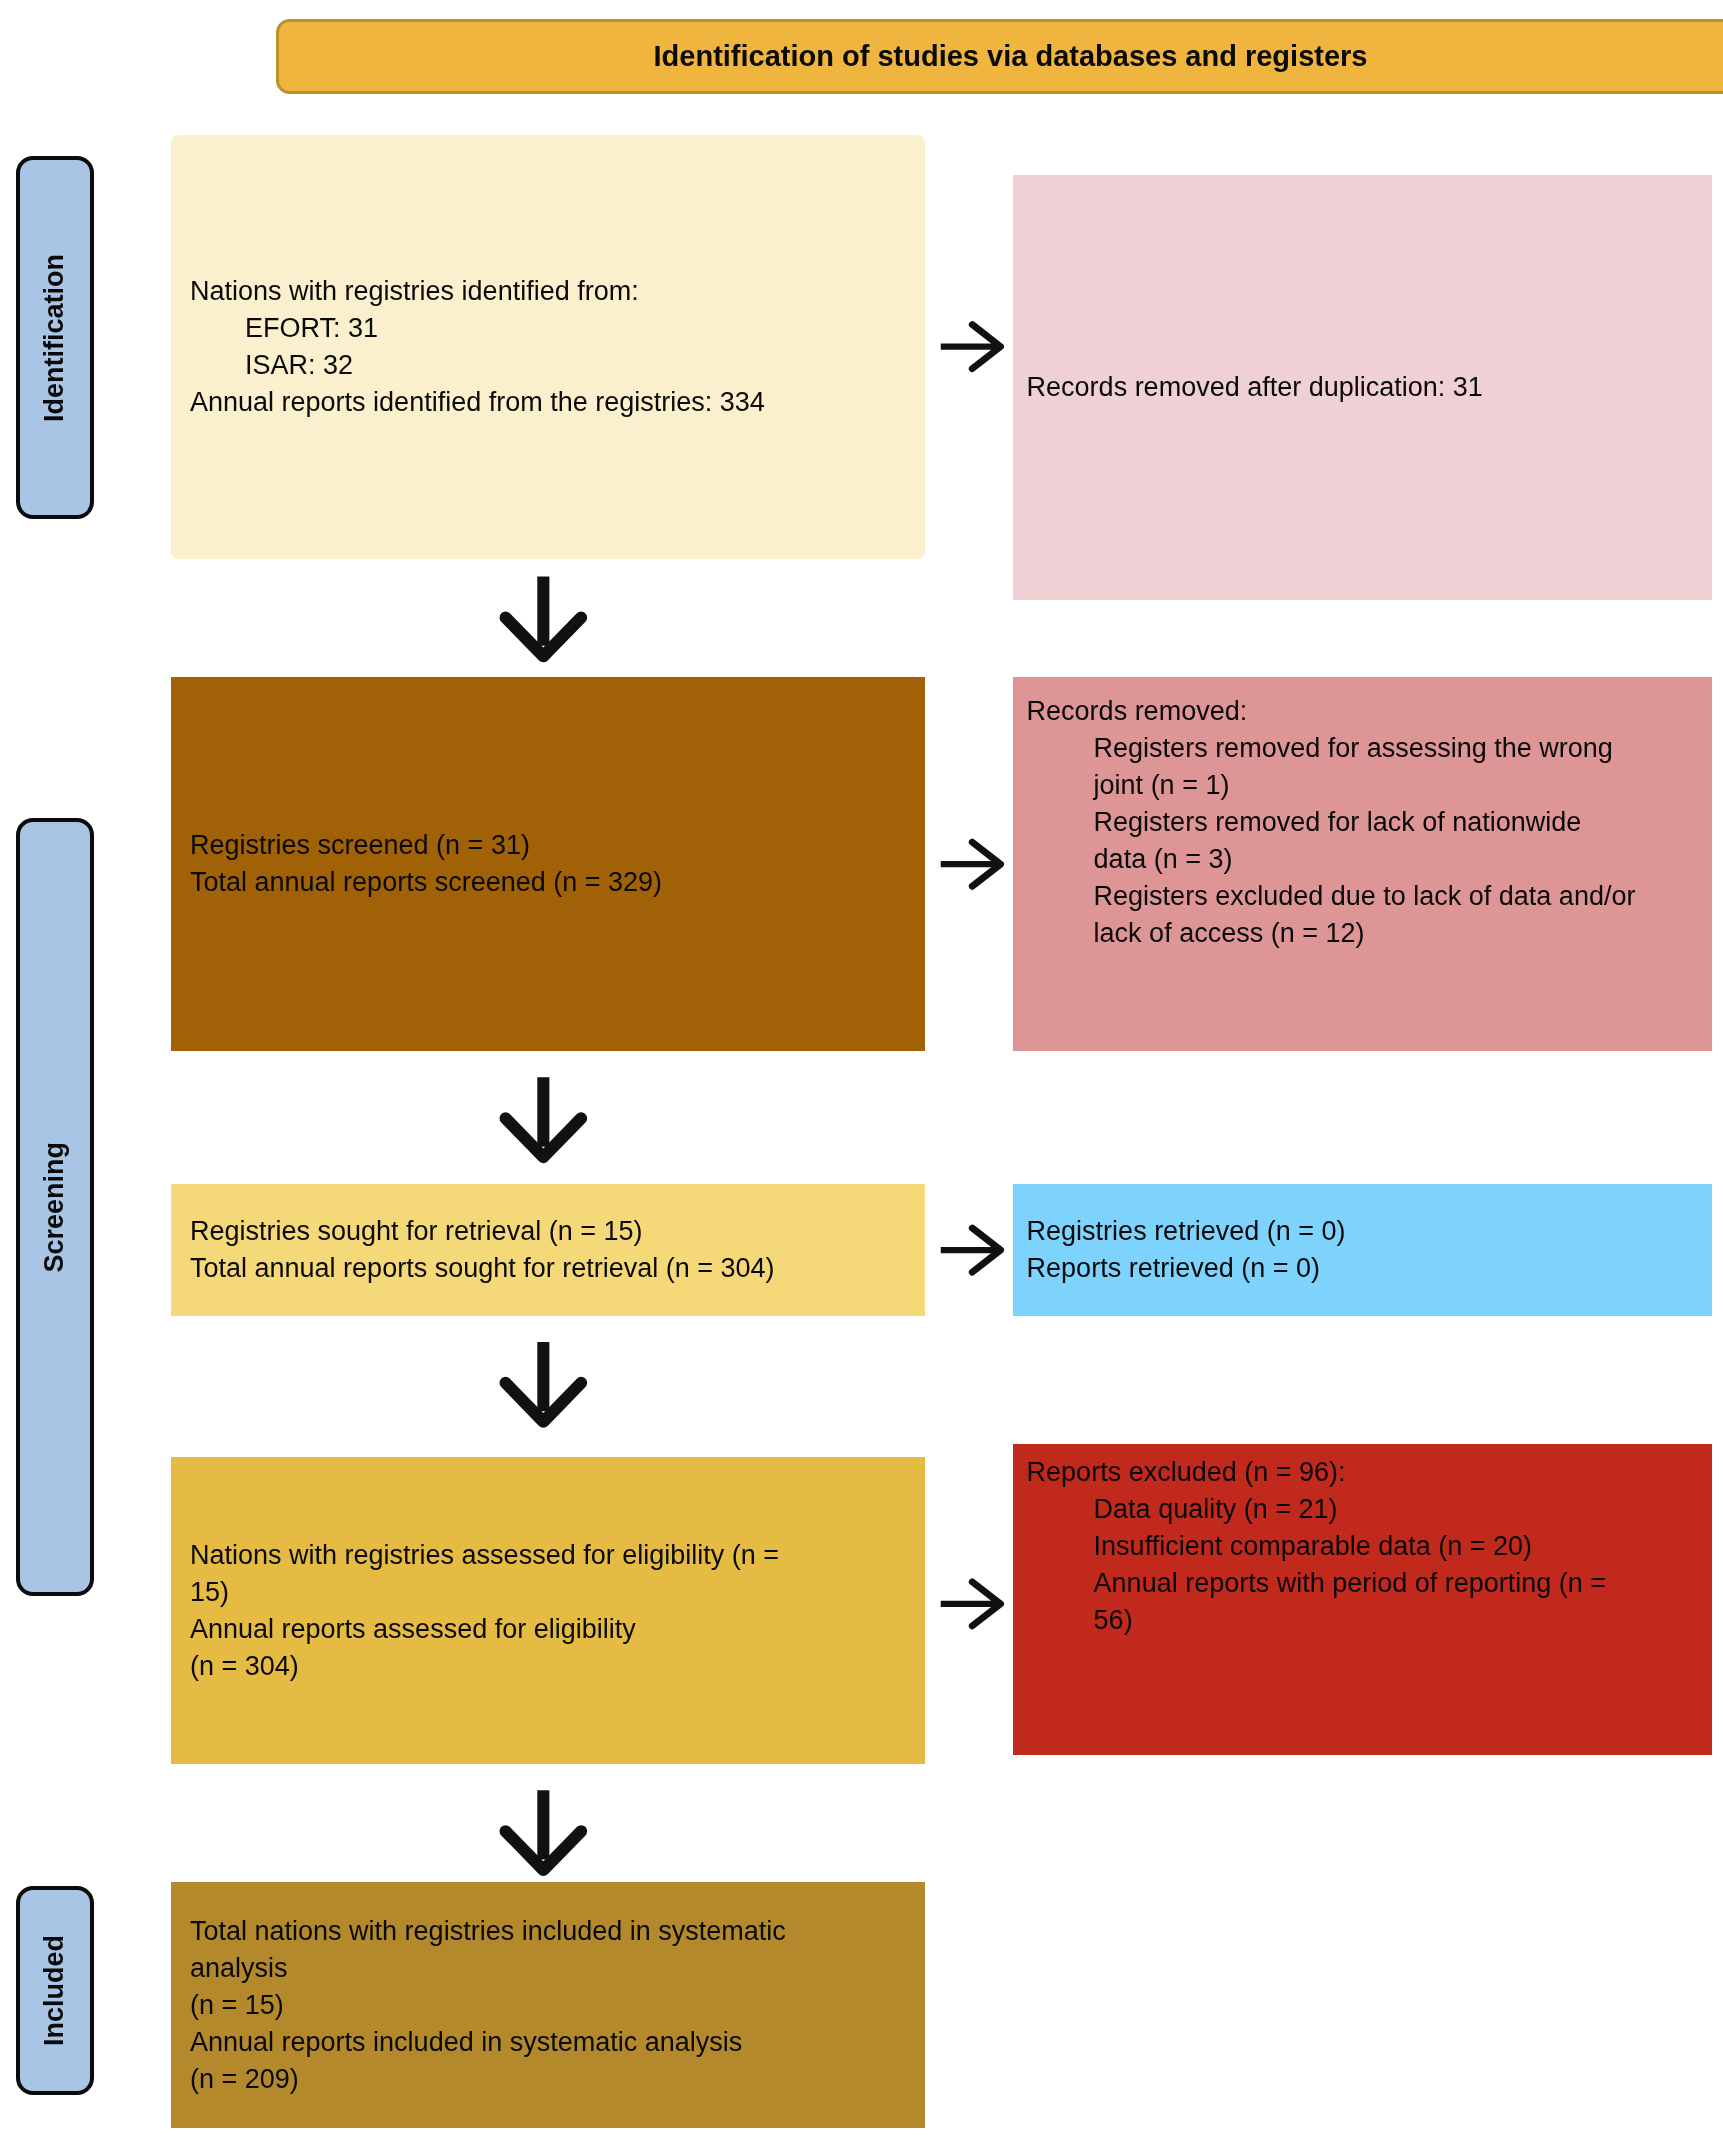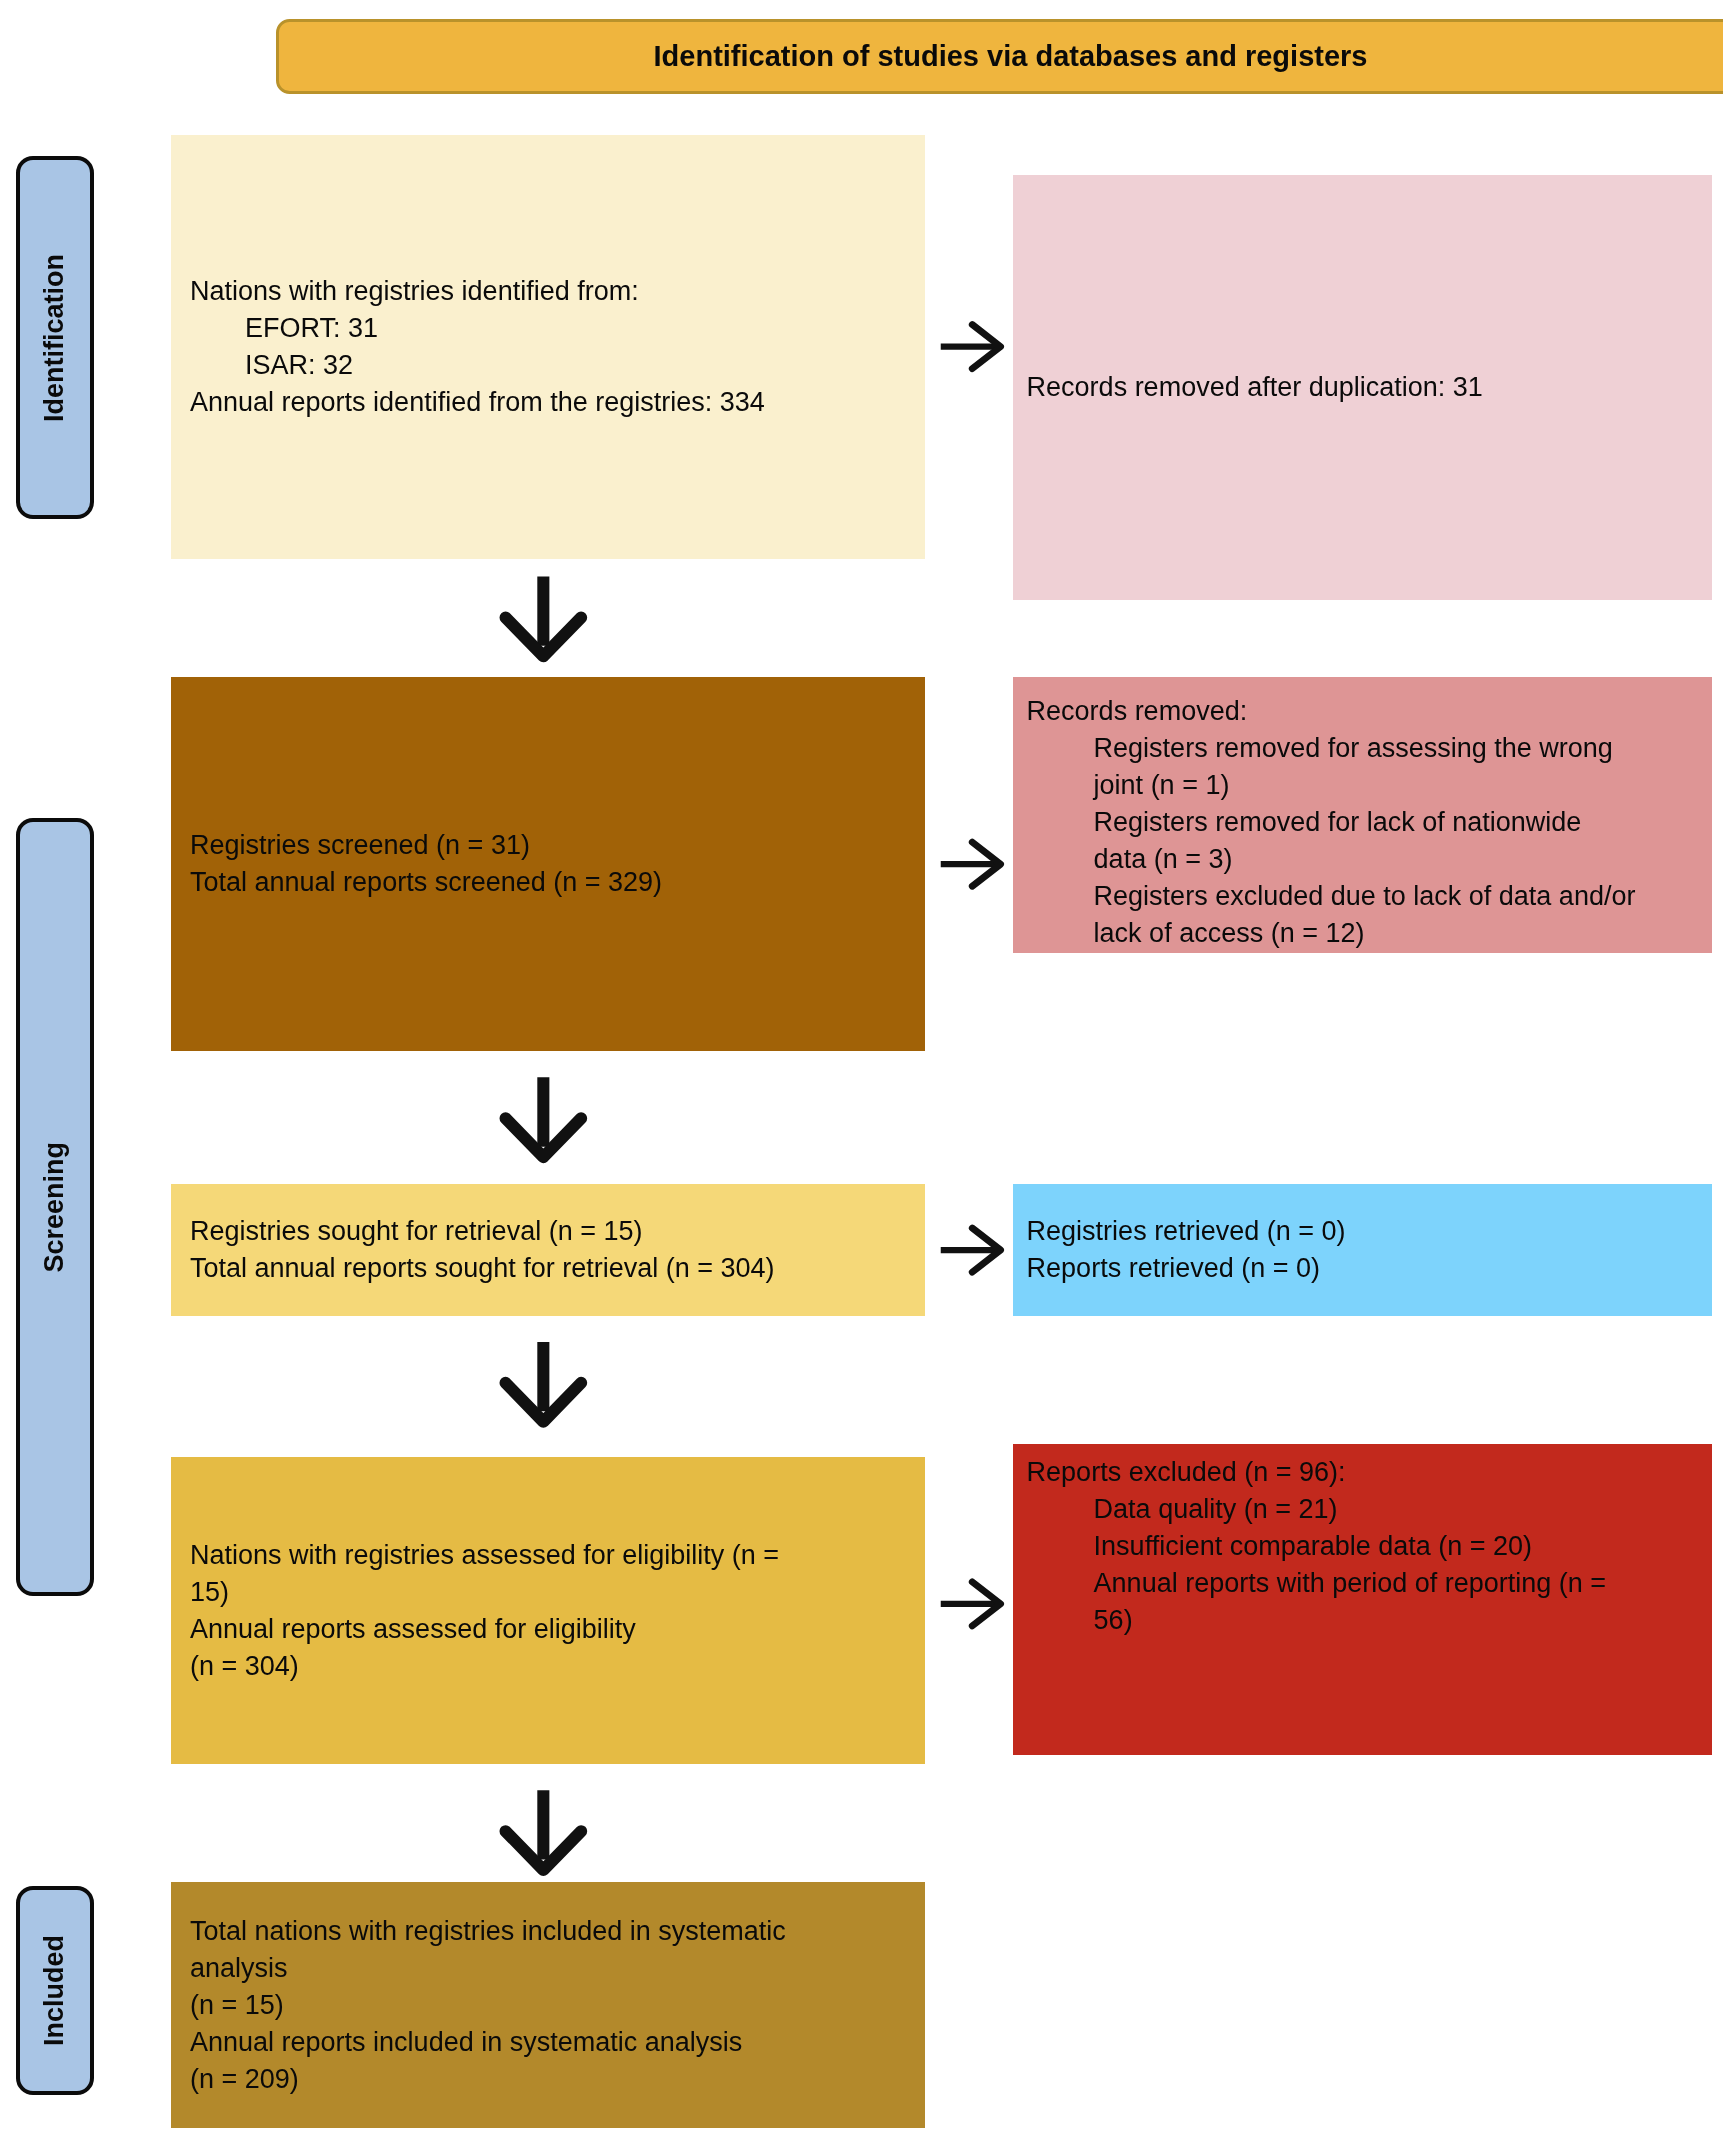--- a/index.html
+++ b/index.html
@@ -33,21 +33,21 @@
   .col-left{left:171px;width:754px;padding-left:19px;padding-right:5.2px;}
   .col-right{left:1013px;width:699px;padding-left:13.6px;padding-right:0;}
 
   .box-identified{top:135px;height:424px;}
   .box-screened{top:677px;height:374px;}
   .box-sought{top:1184px;height:132px;}
   .box-assessed{top:1457px;height:307px;}
   .box-included{top:1882px;height:246px;}
 
   .box-dedup{top:134px;height:425px;}
-  .box-removed{top:677px;height:276px;padding-top:15.7px;}
+  .box-removed{top:677px;height:374px;padding-top:15.7px;}
   .box-retrieved{top:1184px;height:132px;}
   .box-excluded{top:1444px;height:311px;padding-top:10px;}
 
   
   .arrows{position:absolute;left:0;top:0;pointer-events:none;}
   .arrows line,.arrows polyline{stroke:#111111;fill:none;}
   .h-stem{stroke-width:12px;}
   .h-head{stroke-width:13px;stroke-linecap:round;stroke-linejoin:round;}
   .v-stem{stroke-width:23px;}
   .v-head{stroke-width:23px;stroke-linecap:round;stroke-linejoin:round;}
@@ -62,21 +62,21 @@
   <div class="stage stage-identification" style="background-color: rgb(169, 197, 229);">
     <span>Identification</span>
   </div>
   <div class="stage stage-screening" style="background-color: rgb(169, 197, 229);">
     <span>Screening</span>
   </div>
   <div class="stage stage-included" style="background-color: rgb(169, 197, 229);">
     <span>Included</span>
   </div>
 
-  <div class="box col-left box-identified vcenter" style="background-color: rgb(250, 240, 206);">
+  <div class="box col-left box-identified vcenter" style="background-color: rgb(250, 240, 206); border-radius: 8px;">
     <div class="line">Nations with registries identified from:</div>
     <div class="line indent-sm">EFORT: 31</div>
     <div class="line indent-sm">ISAR: 32</div>
     <div class="line">Annual reports identified from the registries: 334</div>
   </div>
 
   <div class="box col-left box-screened vcenter" style="background-color: #a16207;">
     <div class="line">Registries screened (n = 31)</div>
     <div class="line">Total annual reports screened (n = 329)</div>
   </div>

